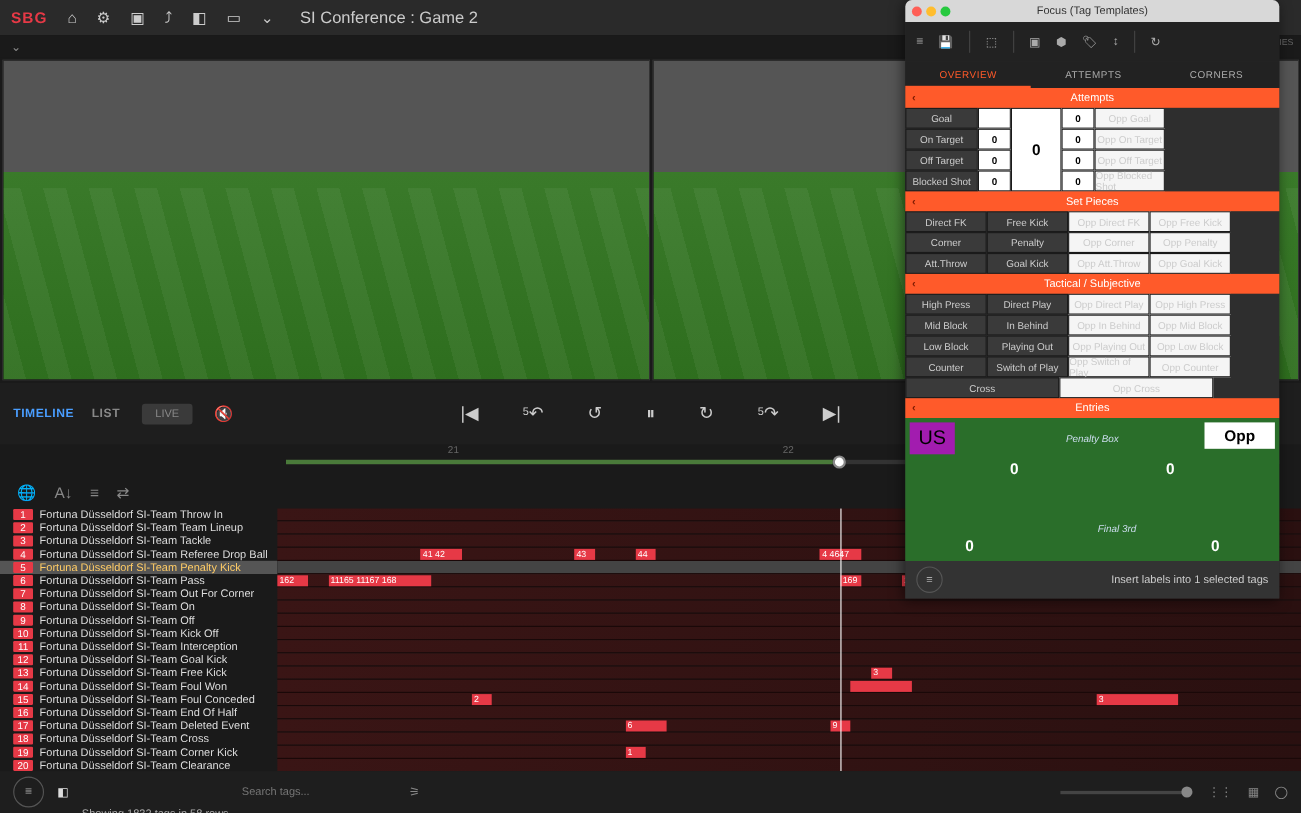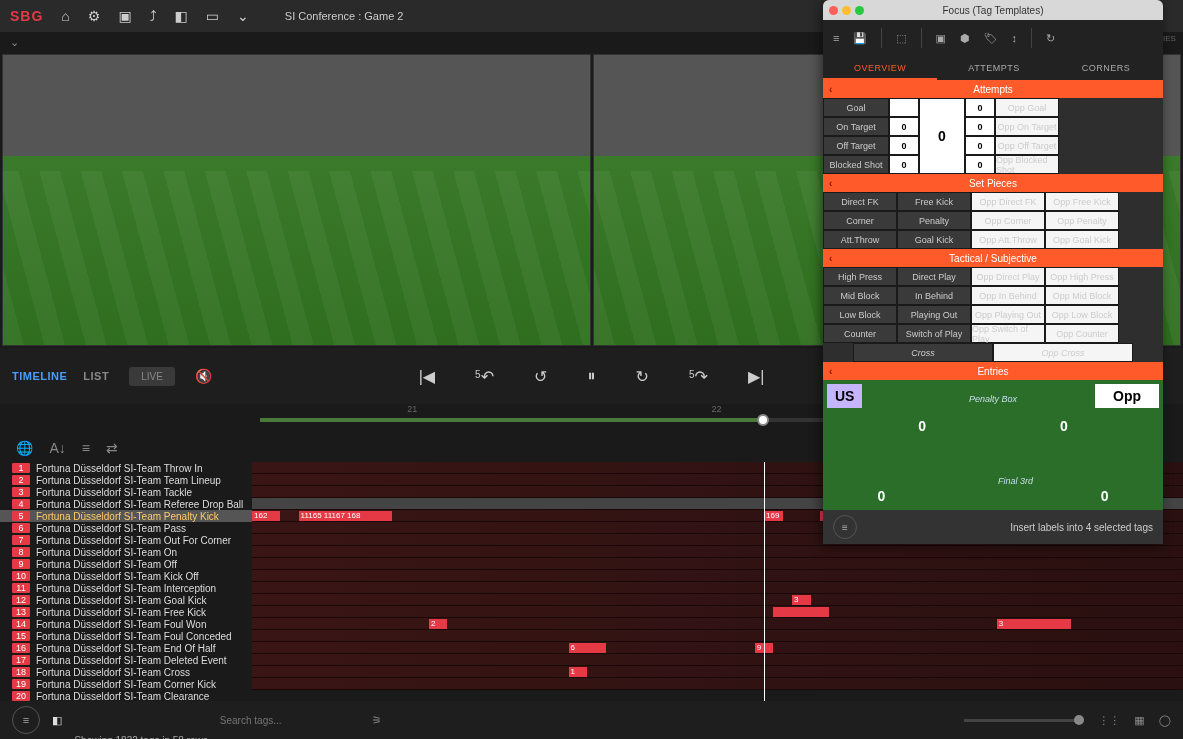--- a/index.html
+++ b/index.html
@@ -2,21 +2,21 @@
 <html><head>
 <meta charset="utf-8">
 <style>
 * { margin: 0; padding: 0; box-sizing: border-box; }
 body { font-family: -apple-system, BlinkMacSystemFont, "Segoe UI", sans-serif; background: #1a1a1a; color: #ddd; font-size: 11px; overflow: hidden; width: 1183px; height: 739px; position: relative; }
 
 
 .topbar { height: 32px; background: #2a2a2a; display: flex; align-items: center; padding: 0 10px; gap: 18px; }
 .logo { color: #e63946; font-weight: bold; font-size: 14px; letter-spacing: 1px; }
 .topbar .icon { color: #ccc; cursor: pointer; font-size: 14px; }
-.session-title { color: #ccc; font-size: 11px; margin-left: 18px; }
+.session-title { color: #ccc; font-size: 15px; margin-left: 6px; }
 
 
 .caret-bar { height: 20px; background: #1a1a1a; display: flex; align-items: center; padding-left: 10px; color: #888; cursor: pointer; }
 
 
 .video-area { height: 296px; display: flex; gap: 2px; padding: 2px; }
 .video-pane { flex: 1; background: #0a0a0a; border: 1px solid #333; position: relative; overflow: hidden; }
 .pitch { position: absolute; inset: 0; background: linear-gradient(to bottom, #555 0%, #555 35%, #3a7a2a 35%, #2e6e1e 100%); }
 .pitch::after { content: ''; position: absolute; top: 40%; left: 0; right: 0; bottom: 0; background: repeating-linear-gradient(75deg, rgba(255,255,255,0.05) 0 20px, transparent 20px 40px); }
 
@@ -78,21 +78,21 @@
 .fp-section-hdr .chev { position: absolute; left: 6px; color: #7a1a00; font-weight: bold; }
 .fp-grid { display: flex; }
 .fp-col { display: flex; flex-direction: column; }
 .fp-cell { height: 19px; display: flex; align-items: center; justify-content: center; font-size: 9px; border: 1px solid #1a1a1a; }
 .fp-cell.lbl { background: #3a3a3a; color: #ccc; width: 66px; cursor: pointer; }
 .fp-cell.big { background: #fff; color: #000; width: 46px; font-size: 14px; font-weight: bold; }
 .fp-cell.val { background: #fff; color: #000; width: 30px; font-weight: bold; }
 .fp-cell.opp { background: #f5f5f5; color: #ccc; width: 64px; cursor: pointer; }
 .fp-cell.wide { width: 74px; }
 .fp-entries { background: #2a6e2a; height: 130px; position: relative; }
-.fp-team-l { position: absolute; left: 4px; top: 4px; background: #c4b5fd; color: #000; padding: 4px 8px; font-size: 14px; font-weight: bold; }
+.fp-team-l { position: absolute; left: 4px; top: 4px; background: #a21caf; color: #000; padding: 4px 8px; font-size: 18px; font-weight: normal; }
 .fp-team-r { position: absolute; right: 4px; top: 4px; background: #fff; color: #000; padding: 4px 18px; font-size: 14px; font-weight: bold; }
 .fp-zone-lbl { position: absolute; color: #cde; font-size: 9px; font-style: italic; }
 .fp-zone-num { position: absolute; color: #fff; font-size: 14px; font-weight: bold; }
 .fp-footer { height: 34px; background: #333; display: flex; align-items: center; padding: 0 10px; gap: 10px; color: #ccc; font-size: 10px; }
 
 
 .bg-hints { position: absolute; right: 4px; top: 34px; width: 16px; color: #666; font-size: 8px; display: flex; flex-direction: column; gap: 40px; }
 </style>
 </head>
 <body>
@@ -244,20 +244,26 @@
       </div>
       <div class="row-item">
         <span class="row-num">20</span>
         <span>Fortuna Düsseldorf SI-Team Clearance</span>
       </div>
     </div>
   <div class="lanes" id="lanes">
     <div class="lane"></div>
       <div class="lane"></div>
       <div class="lane"></div>
+      <div class="lane">
+        <div class="lane-clip" style="left: 14%; width: 4%;">41  42</div>
+        <div class="lane-clip" style="left: 29%; width: 2%;">43</div>
+        <div class="lane-clip" style="left: 35%; width: 2%;">44</div>
+        <div class="lane-clip" style="left: 53%; width: 4%;">4 4647</div>
+      </div>
       <div class="lane sel"></div>
       <div class="lane">
         <div class="lane-clip" style="left: 0%; width: 3%;">162</div>
         <div class="lane-clip" style="left: 5%; width: 10%;">11165  11167 168</div>
         <div class="lane-clip" style="left: 55%; width: 2%;">169</div>
         <div class="lane-clip" style="left: 61%; width: 16%;">1:11:173174:17:177178179</div>
         <div class="lane-clip" style="left: 80%; width: 3%;">1181</div>
       </div>
       <div class="lane"></div>
       <div class="lane"></div>
@@ -418,21 +424,21 @@
         <div class="fp-cell opp wide">Opp Playing Out</div>
         <div class="fp-cell opp wide">Opp Switch of Play</div>
       </div>
       <div class="fp-col">
         <div class="fp-cell opp wide">Opp High Press</div>
         <div class="fp-cell opp wide">Opp Mid Block</div>
         <div class="fp-cell opp wide">Opp Low Block</div>
         <div class="fp-cell opp wide">Opp Counter</div>
       </div>
     </div>
-  <div class="fp-grid" id="grid-tactical-extra" style="justify-content: center; font-style: italic;">
+  <div class="fp-grid" id="grid-tactical-extra" style="justify-content: flex-start;">
       <div class="fp-cell lbl" style="width: 140px;">Cross</div>
       <div class="fp-cell opp" style="width: 140px;">Opp Cross</div>
     </div>
 
   <div class="fp-section-hdr">
       <span class="chev">‹</span>
       <span>Entries</span>
     </div>
   <div class="fp-entries">
     <div class="fp-team-l">US</div>
@@ -440,15 +446,15 @@
     <div class="fp-zone-lbl" style="left:50%;top:14px;transform:translateX(-50%);">Penalty Box</div>
     <div class="fp-zone-num" style="left:28%;top:38px;">0</div>
     <div class="fp-zone-num" style="right:28%;top:38px;">0</div>
     <div class="fp-zone-lbl" style="left:50%;top:96px;transform:translateX(-50%);padding-left:45px;">Final 3rd</div>
     <div class="fp-zone-num" style="left:16%;bottom:6px;">0</div>
     <div class="fp-zone-num" style="right:16%;bottom:6px;">0</div>
   </div>
 
   <div class="fp-footer">
     <div class="round-btn" style="width:24px;height:24px;">≡</div>
-    <span style="margin-left:auto;">Insert labels into 4 selected tags</span>
+    <span style="margin-left:auto;">Insert labels into 1 selected tags</span>
   </div>
 </div>
 
 </body></html>

